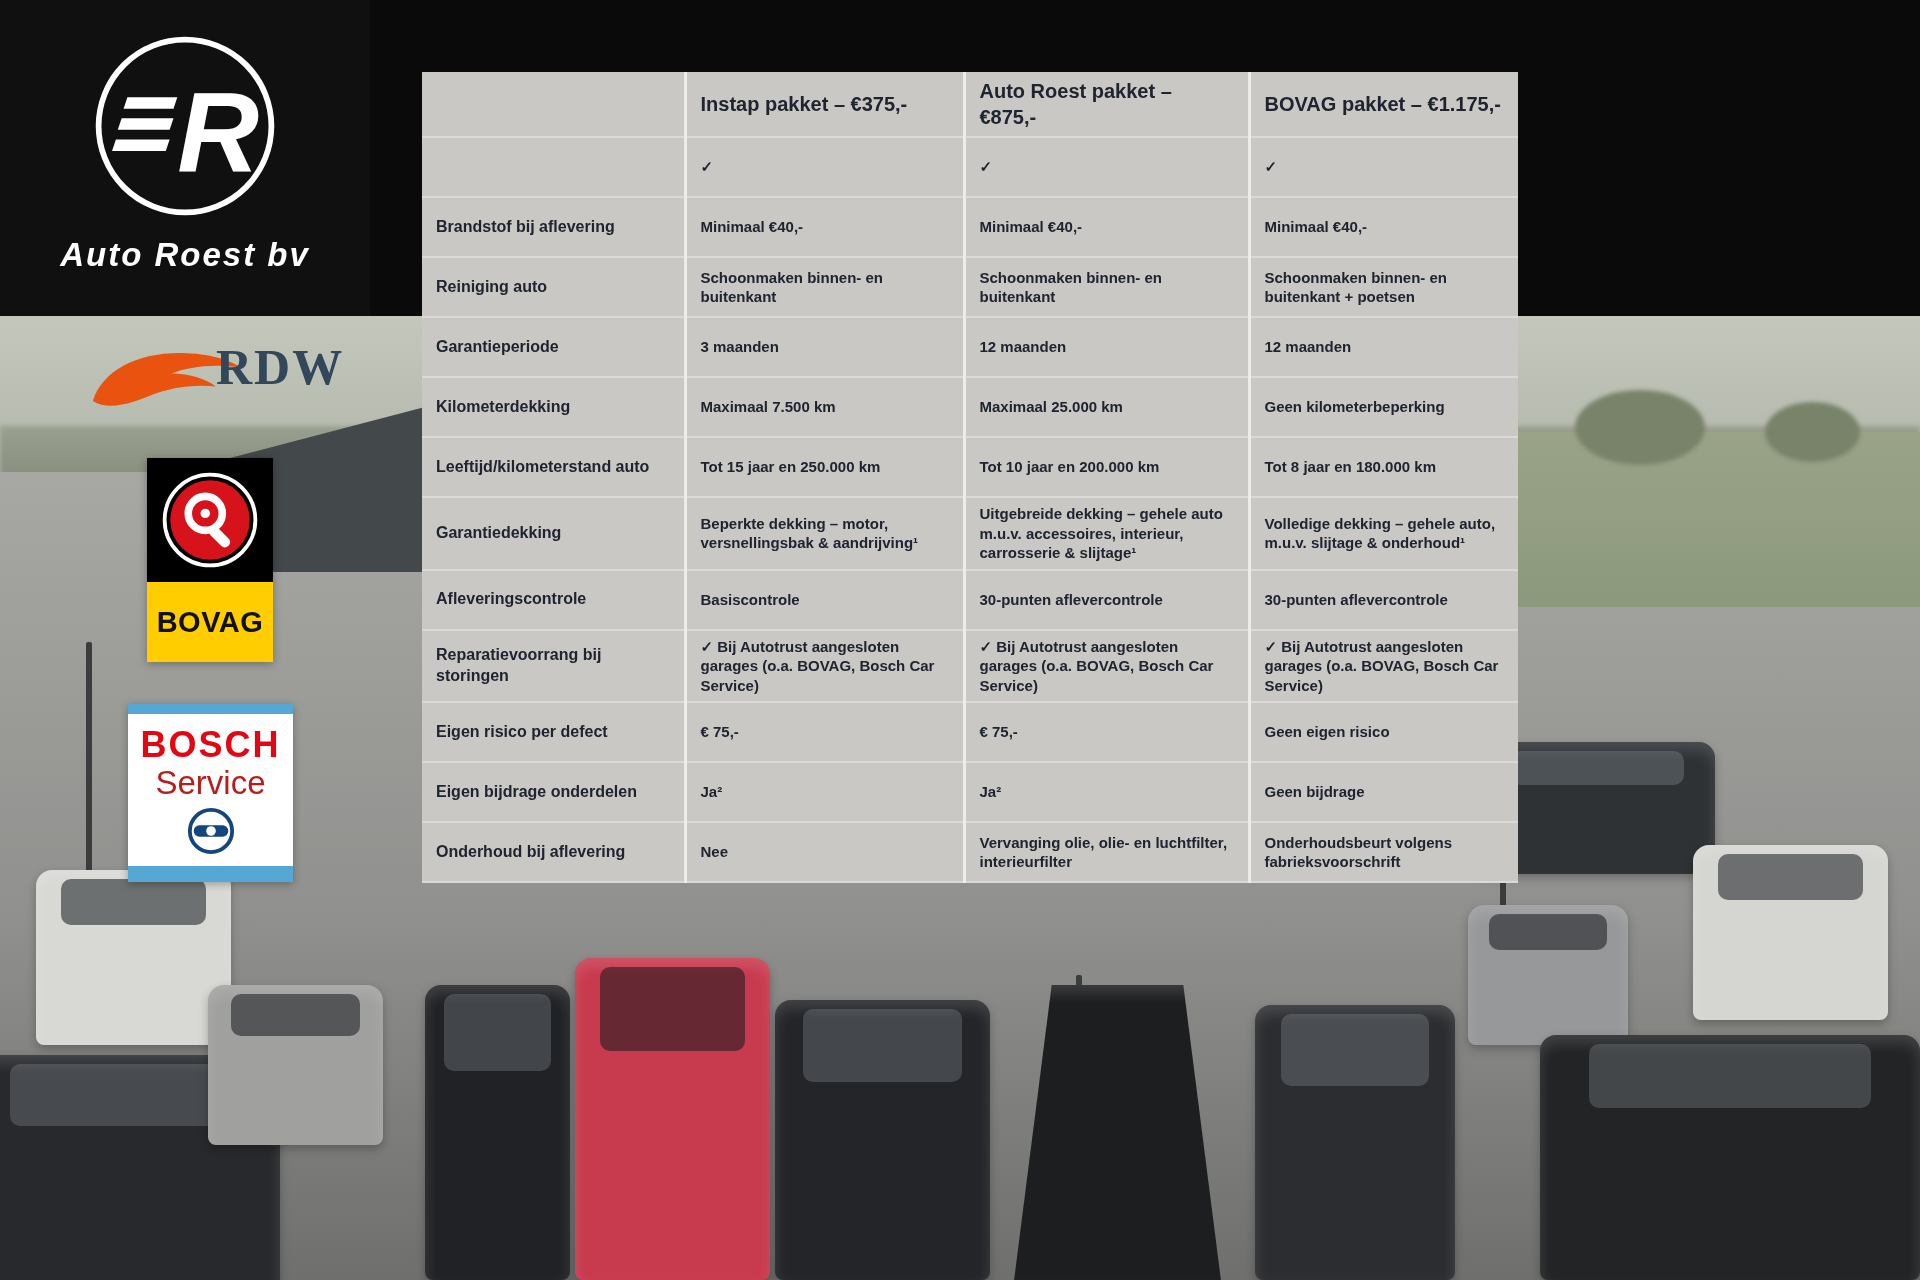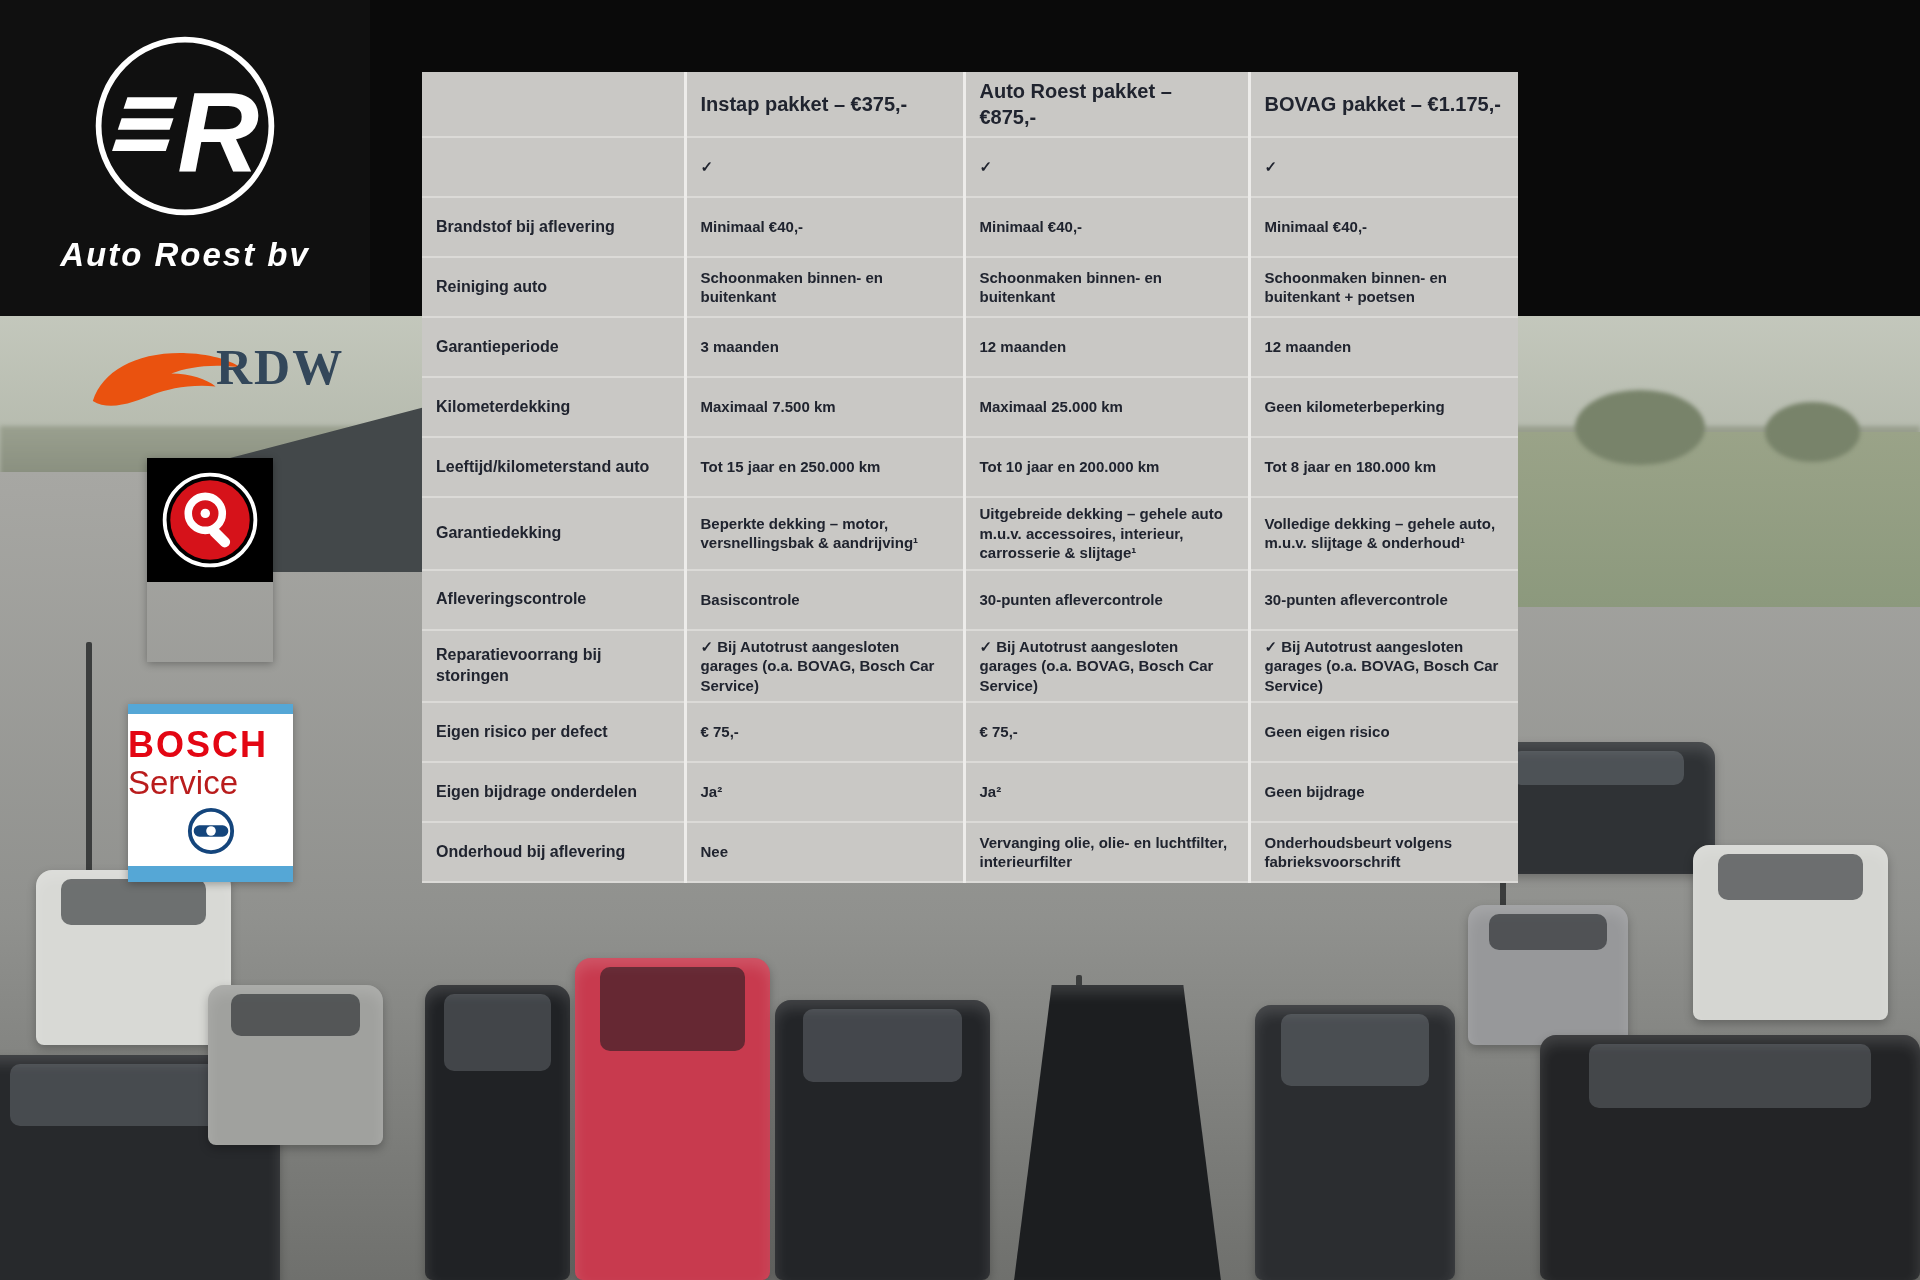--- a/index.html
+++ b/index.html
@@ -69,21 +69,21 @@
   
   .bovag { position:absolute; left:147px; top:458px; width:126px; height:204px; z-index:2;
            box-shadow:0 2px 8px rgba(0,0,0,.3); }
   .bovag-emblem { height:124px; background:#000; display:flex; align-items:center; justify-content:center; }
   .bovag-band { height:80px; background:#ffcd00; display:flex; align-items:center; justify-content:center; }
   .bovag-band span { font-weight:800; font-size:29px; color:#111; letter-spacing:.5px; }
 
   
   .bosch { position:absolute; left:128px; top:704px; width:165px; height:178px; z-index:2;
            background:#fff; border-top:10px solid #55a7d6; border-bottom:16px solid #55a7d6;
-           box-shadow:0 2px 8px rgba(0,0,0,.3); text-align:left; }
+           box-shadow:0 2px 8px rgba(0,0,0,.3); text-align:center; }
   .bosch-word    { margin-top:10px; color:#e30613; font-weight:800; font-size:36px; letter-spacing:2px; }
   .bosch-service { margin-top:-2px; color:#b91c1c; font-weight:400; font-size:33px; }
   .bosch svg { display:block; margin:4px auto 0; width:50px; height:50px; }
 
   
   .tablewrap { position:absolute; left:375px; top:72px; width:1096px; z-index:3;padding-left:47px; }
   table { width:100%; border-collapse:collapse; table-layout:fixed; background:#c9c8c5; }
   th, td { border-right:3px solid #edecea; border-bottom:2px solid #dbdad7;
            padding:6px 16px 6px 14px; text-align:left; vertical-align:middle;
            color:#20242f; line-height:1.3; overflow:hidden; }
@@ -149,20 +149,23 @@
   <div class="bovag">
     <div class="bovag-emblem">
       <svg viewBox="0 0 110 110" width="104" height="104">
         <circle cx="55" cy="55" r="48" fill="none" stroke="#ffffff" stroke-width="4"></circle>
         <circle cx="55" cy="55" r="42" fill="#d6121a"></circle>
         <circle cx="50" cy="48" r="18" fill="none" stroke="#ffffff" stroke-width="8"></circle>
         <circle cx="50" cy="48" r="5" fill="#ffffff"></circle>
         <rect x="60" y="60" width="26" height="11" rx="5" fill="#ffffff" transform="rotate(45 60 60)"></rect>
       </svg>
     </div>
+    <div class="bovag-band">
+      <span>BOVAG</span>
+    </div>
   </div>
 
   <div class="bosch">
     <div class="bosch-word">BOSCH</div>
     <div class="bosch-service">Service</div>
     <svg viewBox="0 0 52 52">
       <circle cx="26" cy="26" r="22" fill="none" stroke="#14457c" stroke-width="4"></circle>
       <rect x="8" y="20" width="36" height="12" rx="6" fill="#14457c"></rect>
       <circle cx="26" cy="26" r="5" fill="#ffffff"></circle>
     </svg>

